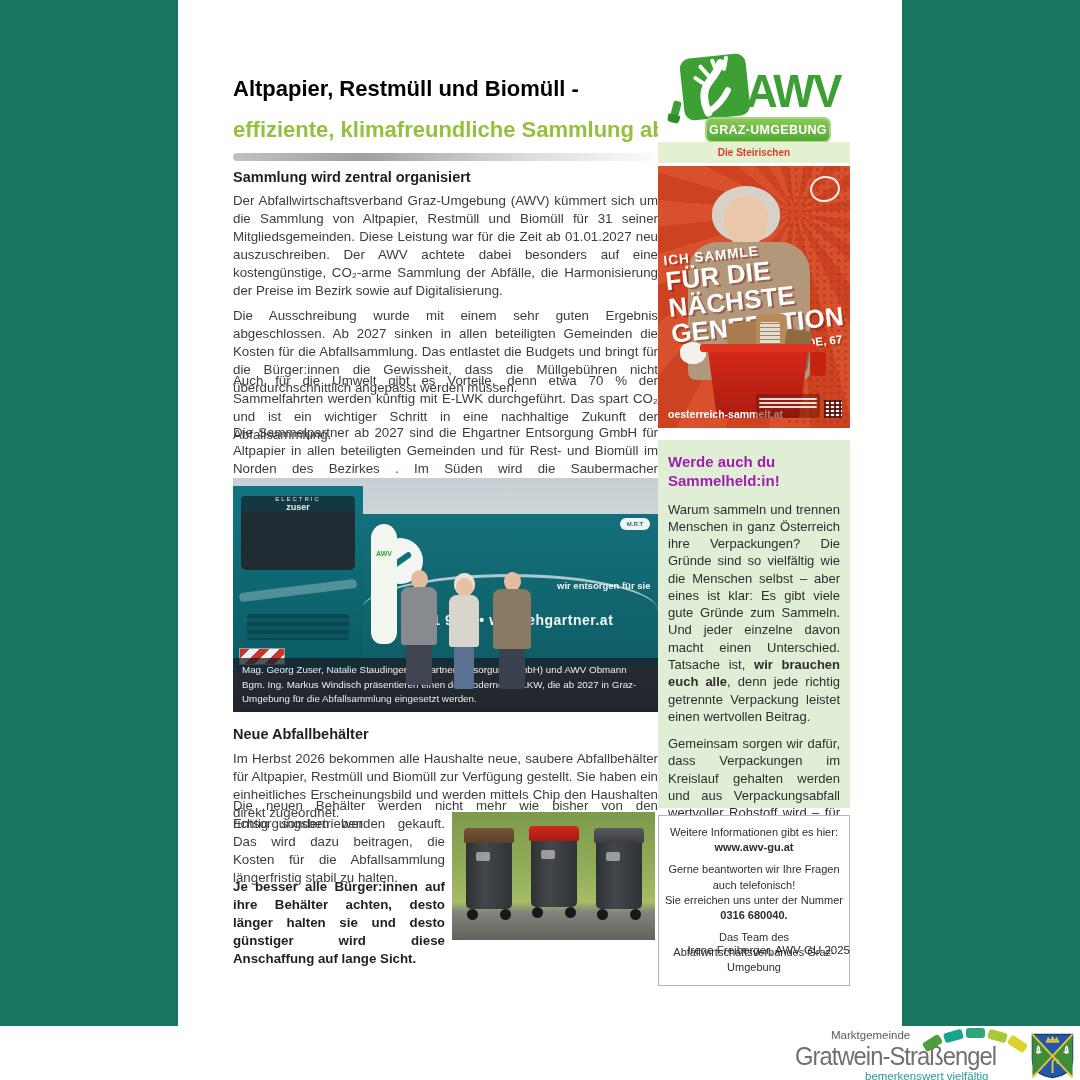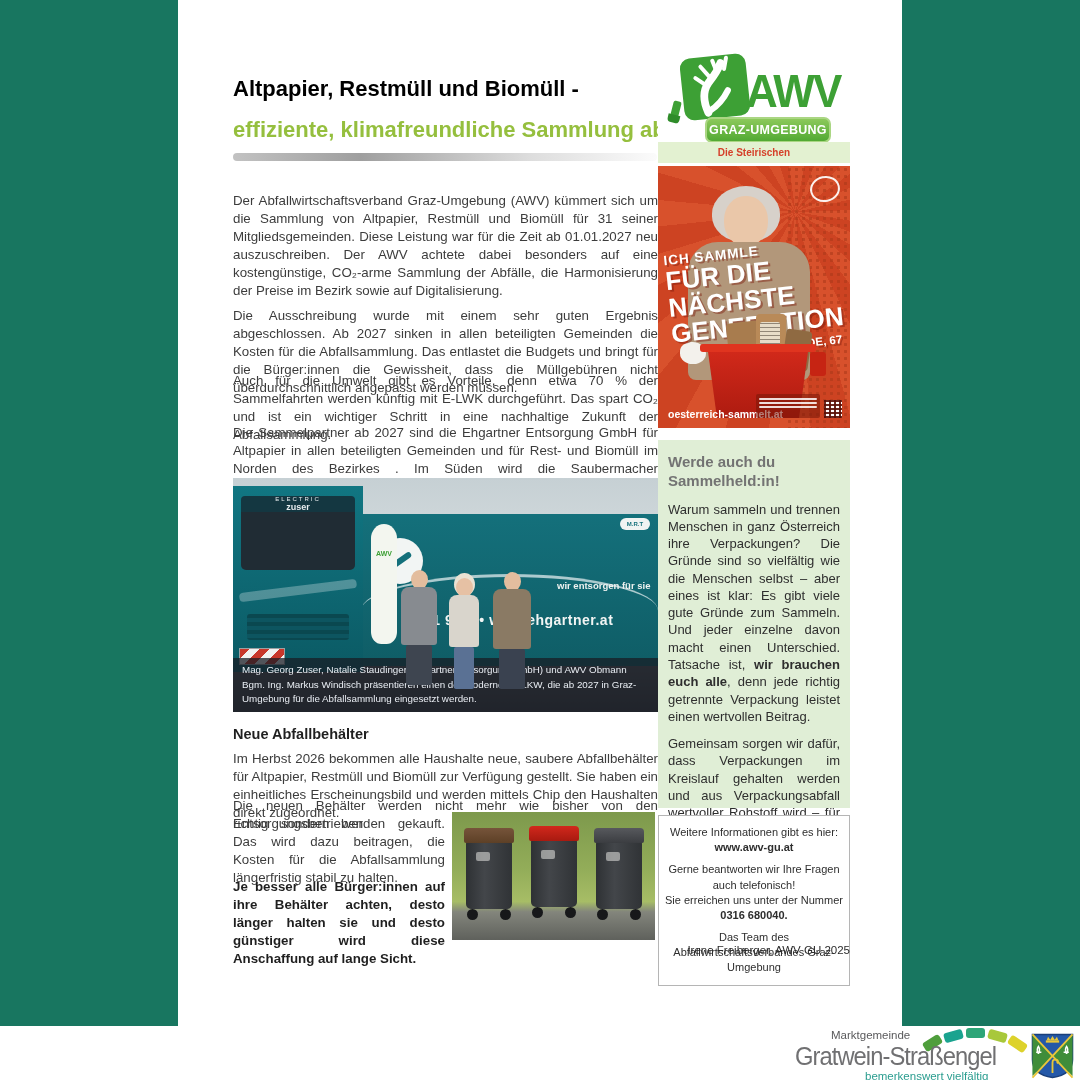--- a/index.html
+++ b/index.html
@@ -94,21 +94,21 @@
   .p-url{position:absolute;left:10px;bottom:8px;color:#ffffff;font-weight:bold;font-size:10.5px;z-index:5;}
   .p-toplogo{position:absolute;right:10px;top:10px;width:26px;height:22px;border:2px solid rgba(255,255,255,.92);
              border-radius:50%;transform:rotate(-12deg);z-index:5;}
   .p-fine{position:absolute;right:30px;bottom:10px;width:58px;height:20px;background:rgba(120,22,8,.55);border-radius:2px;z-index:5;
           padding:2px 3px;}
   .p-fine i{display:block;height:2px;background:rgba(255,255,255,.85);margin:2px 0;border-radius:1px;}
   .p-qr{position:absolute;right:8px;bottom:10px;width:18px;height:18px;background:#ffffff;z-index:5;
         background-image:repeating-linear-gradient(0deg,rgba(90,15,5,.9) 0 2px,transparent 2px 4px),
                          repeating-linear-gradient(90deg,rgba(90,15,5,.9) 0 2px,transparent 2px 5px);}
   .panel{background:#e0eed6;padding:13px 10px;box-sizing:border-box;color:#2e2e2e;}
-  .panel .ph{font-size:15px;font-weight:bold;line-height:1.25;color:#737373;}
+  .panel .ph{font-size:15px;font-weight:bold;line-height:1.25;color:#a21caf;}
   .panel p{font-size:13px;line-height:1.33;text-align:justify;margin:10px 0 0 0;}
   .panel .purl{font-size:13.5px;font-weight:bold;margin-top:12px;color:#1c1c1c;}
   .infobox{background:#ffffff;border:1px solid #b5b5b5;box-sizing:border-box;text-align:center;
            font-size:11px;line-height:1.38;color:#2e2e2e;padding:9px 4px;}
   .infobox .b{font-weight:bold;}
   .infobox .gap{height:7px;}
   .credit{font-size:11.5px;color:#2b2b2b;text-align:right;}
   
   .f-text{font-size:19px;letter-spacing:4.2px;color:#58595b;}
   .f-small{font-size:11.5px;color:#5a5a5c;}
@@ -121,20 +121,21 @@
 
 <div class="canvas">
 
   <div class="abs band" style="left:0;top:0;width:178px;height:1026px;"></div>
   <div class="abs band" style="left:902px;top:0;width:178px;height:1026px;"></div>
 
   <div class="abs title1" style="left:233px;top:76px;">Altpapier, Restmüll und Biomüll -</div>
   <div class="abs title2" style="left:233px;top:117px;">effiziente, klimafreundliche Sammlung ab 2027</div>
   <div class="abs divider" style="left:233px;top:153px;width:424px;"></div>
 
+  <div class="abs h3" style="left:233px;top:169px;width:425px;">Sammlung wird zentral organisiert</div>
   <div class="abs bodyp" style="left:233px;top:192px;width:425px;">Der Abfallwirtschaftsverband Graz-Umgebung (AWV) kümmert sich um die Sammlung von Altpapier, Restmüll und Biomüll für 31 seiner Mitgliedsgemeinden. Diese Leistung war für die Zeit ab 01.01.2027 neu auszuschreiben. Der AWV achtete dabei besonders auf eine kostengünstige, CO₂-arme Sammlung der Abfälle, die Harmonisierung der Preise im Bezirk sowie auf Digitalisierung.</div>
 
   <div class="abs bodyp" style="left:233px;top:307px;width:425px;">Die Ausschreibung wurde mit einem sehr guten Ergebnis abgeschlossen. Ab 2027 sinken in allen beteiligten Gemeinden die Kosten für die Abfallsammlung. Das entlastet die Budgets und bringt für die Bürger:innen die Gewissheit, dass die Müllgebühren nicht überdurchschnittlich angepasst werden müssen.</div>
   <div class="abs bodyp" style="left:233px;top:372px;width:425px;">Auch für die Umwelt gibt es Vorteile, denn etwa 70 % der Sammelfahrten werden künftig mit E-LWK durchgeführt. Das spart CO₂ und ist ein wichtiger Schritt in eine nachhaltige Zukunft der Abfallsammlung.</div>
   <div class="abs bodyp" style="left:233px;top:424px;width:425px;">Die Sammelpartner ab 2027 sind die Ehgartner Entsorgung GmbH für Altpapier in allen beteiligten Gemeinden und für Rest- und Biomüll im Norden des Bezirkes . Im Süden wird die Saubermacher Dienstleistungs AG den Rest- und Biomüll sammeln.</div>
 
   <div class="abs photo" style="left:233px;top:478px;width:425px;height:234px;">
     <div class="roadp"></div>
     <div class="t-body">
       <div class="t-swoosh"></div>

